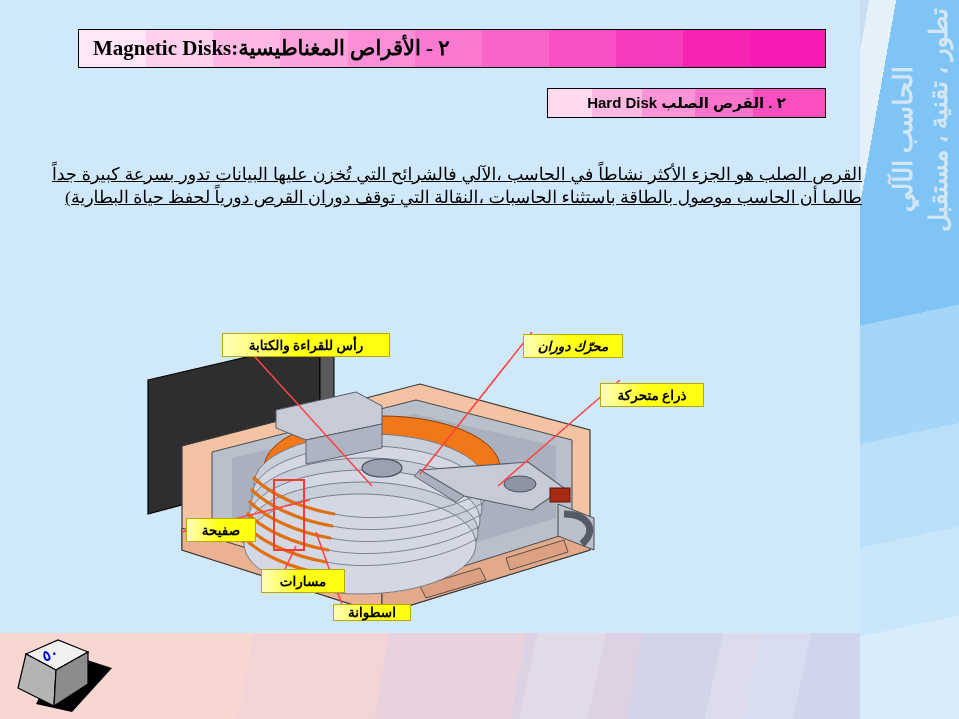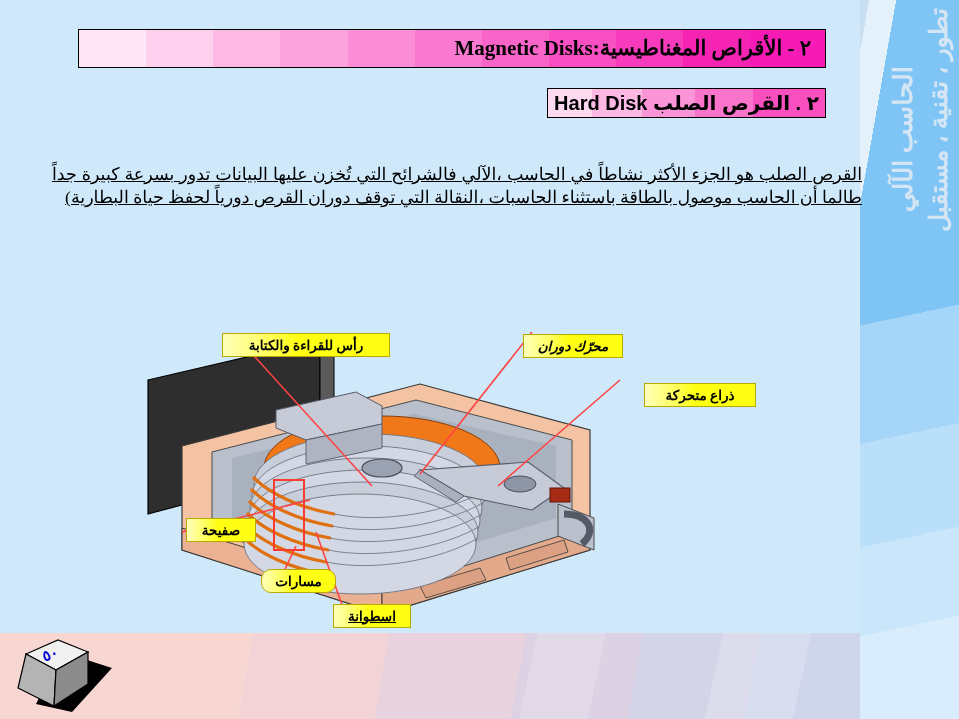--- a/index.html
+++ b/index.html
@@ -89,21 +89,21 @@
       #f524b3 10%,  #f524b3 19%,
       #f63bbd 19%,  #f63bbd 28%,
       #f84fc3 28%,  #f84fc3 37%,
       #f964c9 37%,  #f964c9 46%,
       #fa79d0 46%,  #fa79d0 55%,
       #fb8ed6 55%,  #fb8ed6 64%,
       #fca3dd 64%,  #fca3dd 73%,
       #fdb8e4 73%,  #fdb8e4 82%,
       #fed0ee 82%,  #fed0ee 91%,
       #ffe6f6 91%,  #ffe6f6 100%);
-    display:flex;align-items:center;justify-content:flex-start;
+    display:flex;align-items:center;justify-content:flex-end;
     padding:16px 14px;
   }
   .title-bar .t{
     font-size:21px;font-weight:bold;color:#000;
     font-family:"Liberation Serif","DejaVu Serif",serif;
     white-space:nowrap;
   }
 
   
   .subtitle-box{
@@ -111,21 +111,21 @@
     border:1px solid #000;box-sizing:border-box;
     background:linear-gradient(to left,
       #fa4fbe 0%,  #fa4fbe 26%,
       #fb74cb 26%, #fb74cb 47%,
       #fc95d7 47%, #fc95d7 66%,
       #fdb8e4 66%, #fdb8e4 84%,
       #ffd9f0 84%, #ffd9f0 100%);
     display:flex;align-items:center;justify-content:center;
   }
   .subtitle-box .t{
-    font-size:20px;font-weight:bold;color:#000;
+    font-size:15px;font-weight:bold;color:#000;
     font-family:"Liberation Sans","DejaVu Sans",sans-serif;
     white-space:nowrap;
   }
 
   
   .body-text{
     position:absolute;left:52px;top:163px;width:810px;
     color:#000;
     font-family:"Liberation Serif","DejaVu Serif",serif;
     font-size:17.5px;line-height:1.32;
@@ -276,27 +276,27 @@
 
         <path d="M226,298 L196,214"></path>
       </g>
     </svg>
   </div>
 
   <div class="label" style="left:222px;top:333px;width:168px;height:24px;">رأس للقراءة والكتابة</div>
 
   <div class="label" style="left:523px;top:334px;width:100px;height:24px;font-style:italic;">محرّك دوران</div>
 
-  <div class="label" style="left:600px;top:383px;width:112px;height:24px;margin-left:44px;">ذراع متحركة</div>
+  <div class="label" style="left:600px;top:383px;width:104px;height:24px;">ذراع متحركة</div>
 
   <div class="label" style="left:186px;top:518px;width:70px;height:24px;">صفيحة</div>
 
-  <div class="label" style="left:261px;top:569px;width:75px;height:24px;border-radius:10px;">مسارات</div>
-
-  <div class="label" style="left:333px;top:604px;width:78px;height:24px;text-decoration:underline;">اسطوانة</div>
+  <div class="label" style="left:261px;top:569px;width:84px;height:24px;">مسارات</div>
+
+  <div class="label" style="left:333px;top:604px;width:78px;height:17px;">اسطوانة</div>
 
   <div class="pagekey">
     <svg width="122" height="92" viewBox="0 0 122 92" xmlns="http://www.w3.org/2000/svg">
 
       <polygon points="48,26 98,42 58,86 22,78" fill="#000000"></polygon>
 
       <polygon points="12,28 44,14 74,26 42,44" fill="#f0f0f0" stroke="#000" stroke-width="1.2"></polygon>
 
       <polygon points="12,28 42,44 40,80 4,62" fill="#b4b4b4" stroke="#000" stroke-width="1.2"></polygon>
 

